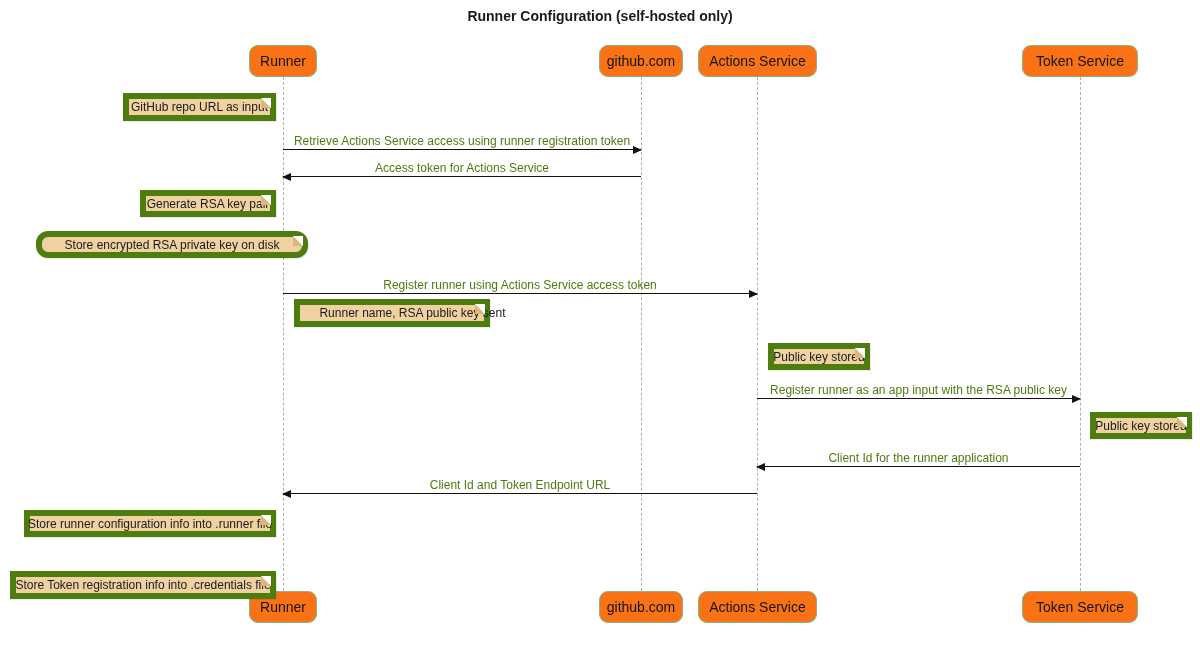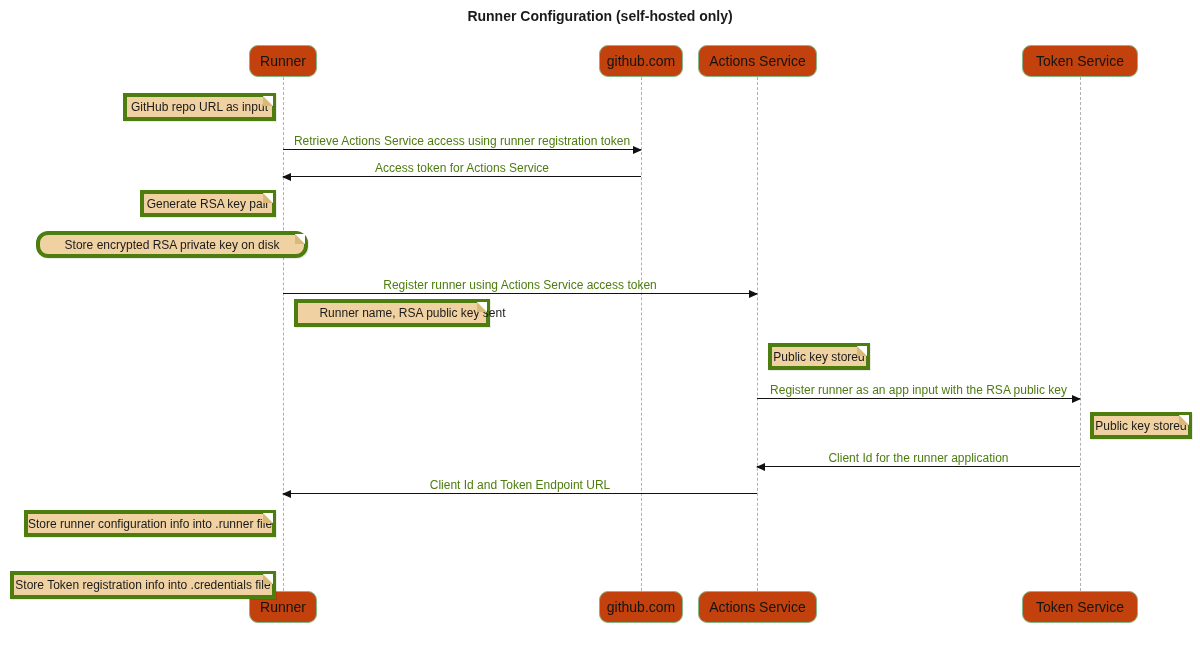--- a/index.html
+++ b/index.html
@@ -14,36 +14,36 @@
   .title{
     position:absolute;top:8px;left:0;width:100%;
     text-align:center;font-size:14px;font-weight:bold;color:#1a1a1a;
   }
   .lifeline{
     position:absolute;top:77px;height:514px;width:0;
     border-left:1px dashed #b0b0b0;
   }
   .participant{
     position:absolute;height:32px;
-    background:#c2410c;border:1px solid #86b786;border-radius:9px;
+    background:#f97316;border:1px solid #86b786;border-radius:9px;
     display:flex;align-items:center;justify-content:center;
     font-size:14px;color:#141414;box-sizing:border-box;
   }
   .msg{position:absolute;height:18px;}
   .msg-label{
     position:absolute;left:0;right:0;bottom:2px;
     text-align:center;font-size:12px;white-space:nowrap;color:#4d7c0f;
   }
   .msg-line{position:absolute;left:0;right:0;bottom:0;height:0;border-top:1px solid #111;}
   .arrow{position:absolute;width:0;height:0;bottom:-4px;}
   .arrow-r{right:-1px;border-top:4px solid transparent;border-bottom:4px solid transparent;border-left:9px solid #111;}
   .arrow-l{left:-1px;border-top:4px solid transparent;border-bottom:4px solid transparent;border-right:9px solid #111;}
   .note{
     position:absolute;height:27px;box-sizing:border-box;
-    background:#f0d2a2;border:4px solid #4d7c0f;
+    background:#f0d2a2;border:6px solid #4d7c0f;
     display:flex;align-items:center;justify-content:center;
     font-size:12px;color:#1a1a1a;white-space:nowrap;
     box-shadow:1px 1px 0 rgba(0,0,0,0.08);
   }
   .note::after{
     content:"";position:absolute;top:-1px;right:-1px;
     border-width:0 10px 10px 0;border-style:solid;
     border-color:#ffffff #ffffff #d9b878 #d9b878;
   }
 </style>

